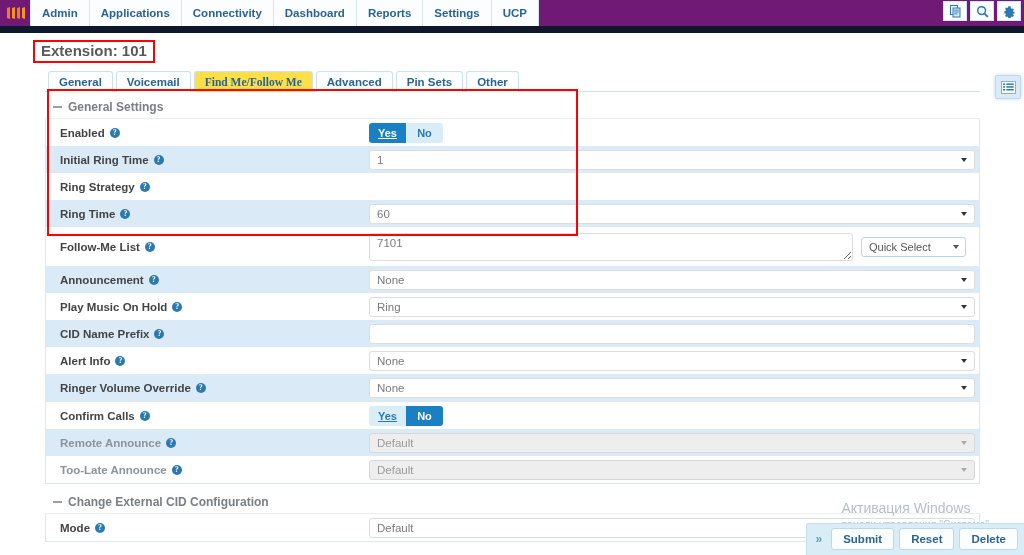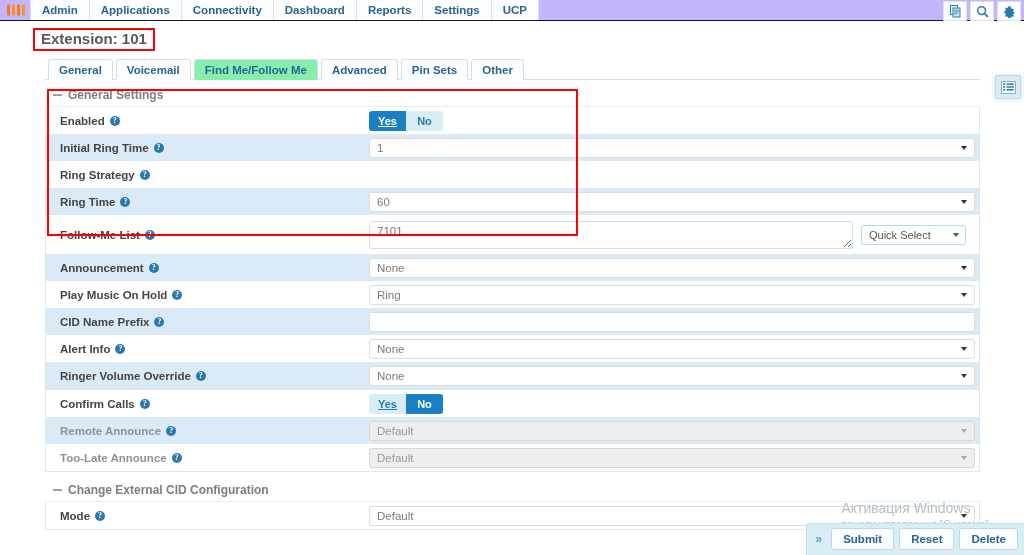--- a/index.html
+++ b/index.html
@@ -6,22 +6,22 @@
   html, body { margin:0; padding:0; }
   body {
     width:1024px; height:555px; overflow:hidden;
     font-family:"Liberation Sans", sans-serif;
     font-size:12px; color:#333; background:#fff;
     position:relative;
   }
 
   
   #topnav {
-    height:21px; background:#c4b5fd;
-    border-bottom:1px solid #0f172a;
+    height:33px; background:#701a75;
+    border-bottom:7px solid #0f172a;
     display:flex; align-items:stretch;
     position:relative;
   }
   #logo {
     width:30px; display:flex; align-items:center; justify-content:center;
     padding-left:3px;
   }
   #logo svg { display:block; }
   .navitems { display:flex; align-items:stretch; }
   .navitem {
@@ -65,21 +65,21 @@
     font-size:11.5px; font-weight:bold; color:#2a6496;
     padding:4px 10px 4px 10px;
     background:#fcfeff;
     border:1px solid #cfe0ed;
     border-bottom:none;
     border-radius:3px 3px 0 0;
     margin-right:3px; cursor:pointer;
     white-space:nowrap;
     position:relative; top:1px;
   }
-  .tab.active { background:#86efac; }
+  .tab.active { background:#fde047;font-family:Liberation Serif, serif; }
 
   
   #content {
     margin:6px 0 0 45px;
     width:935px;
     position:relative;
   }
   .section-head {
     font-size:12px; font-weight:bold; color:#7a7f84;
     padding:2px 0 4px 8px;

